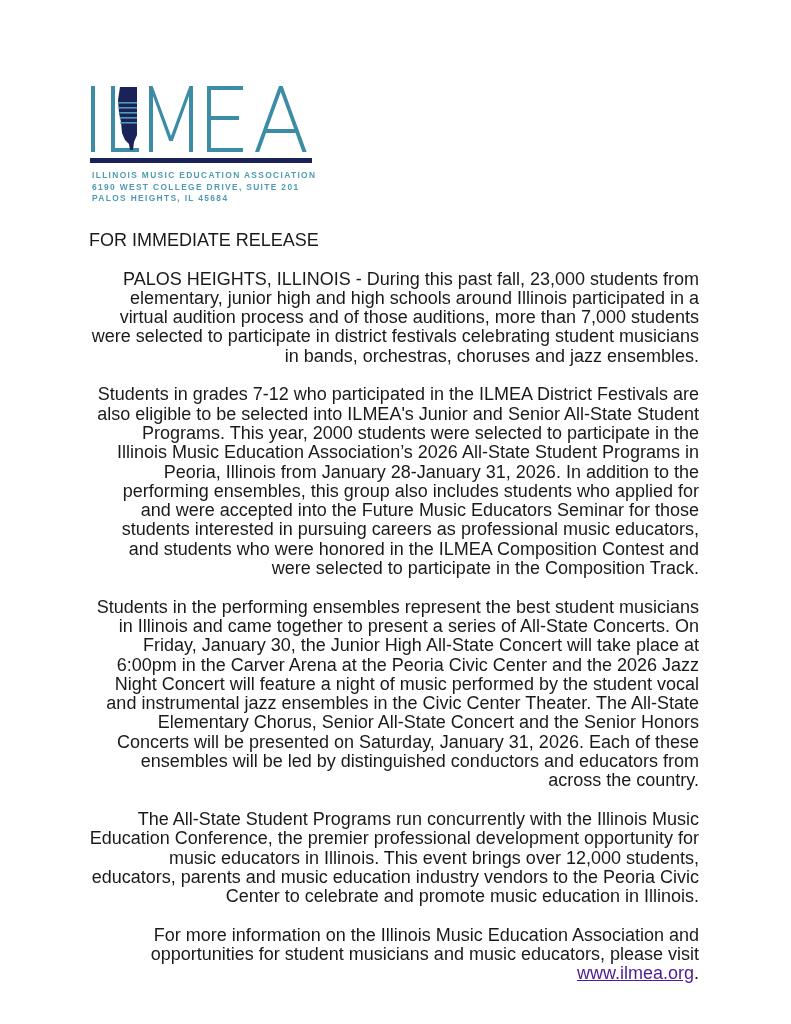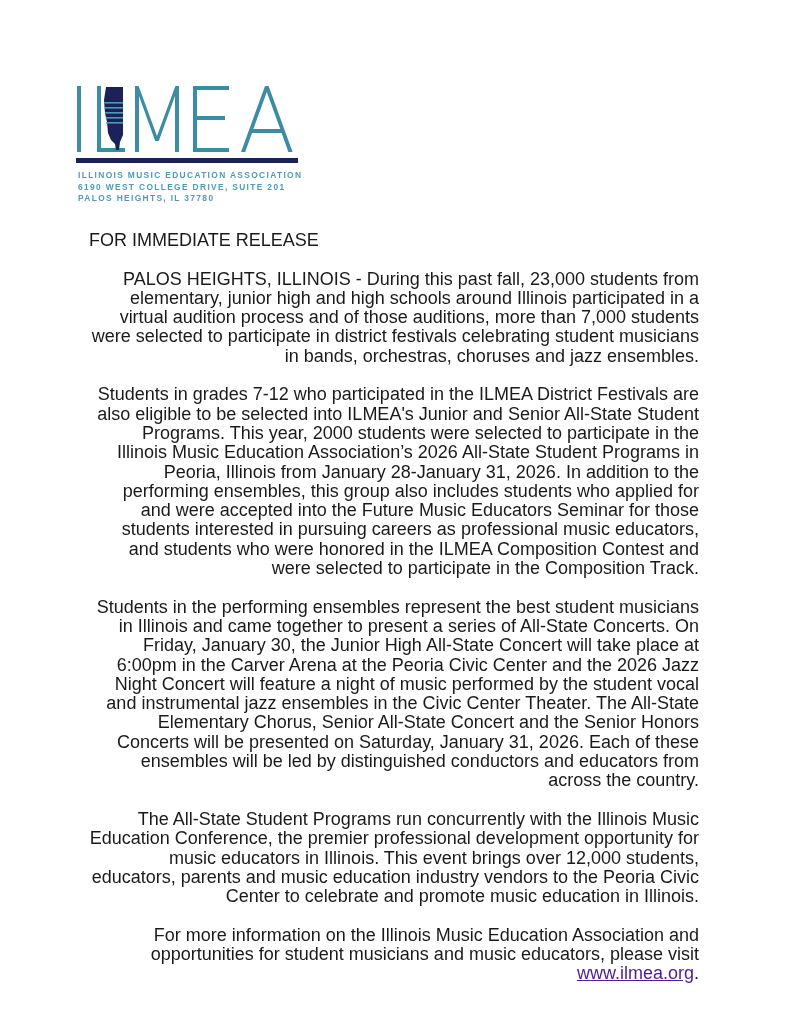--- a/index.html
+++ b/index.html
@@ -12,21 +12,21 @@
     height: 1024px;
     position: relative;
     font-family: "Liberation Sans", sans-serif;
     color: #000000;
     overflow: hidden;
   }
 
   
   #letterhead {
     position: absolute;
-    left: 75px;
+    left: 89px;
     top: 80px;
     width: 230px;
   }
 
   #logo-row {
     position: relative;
     height: 74px;
   }
 
   
@@ -123,21 +123,21 @@
       <path d="M166 72 L190 6 L193.6 6 L217.6 72 L213.4 72 L206.6 53
                L177 53 L170.2 72 Z M178.4 49 L205.2 49 L191.8 12 Z" fill="#3d8ca5"></path>
     </svg>
   </div>
 
   <div id="rule"></div>
 
   <div id="address-block">
     <div>ILLINOIS MUSIC EDUCATION ASSOCIATION</div>
     <div>6190 WEST COLLEGE DRIVE, SUITE 201</div>
-    <div>PALOS HEIGHTS, IL 37780</div>
+    <div>PALOS HEIGHTS, IL 45684</div>
   </div>
 
 </div>
 
 <div id="release-body">
 
   <div class="headline-block">
     <span class="headline-line">FOR IMMEDIATE RELEASE</span>
   </div>
 

